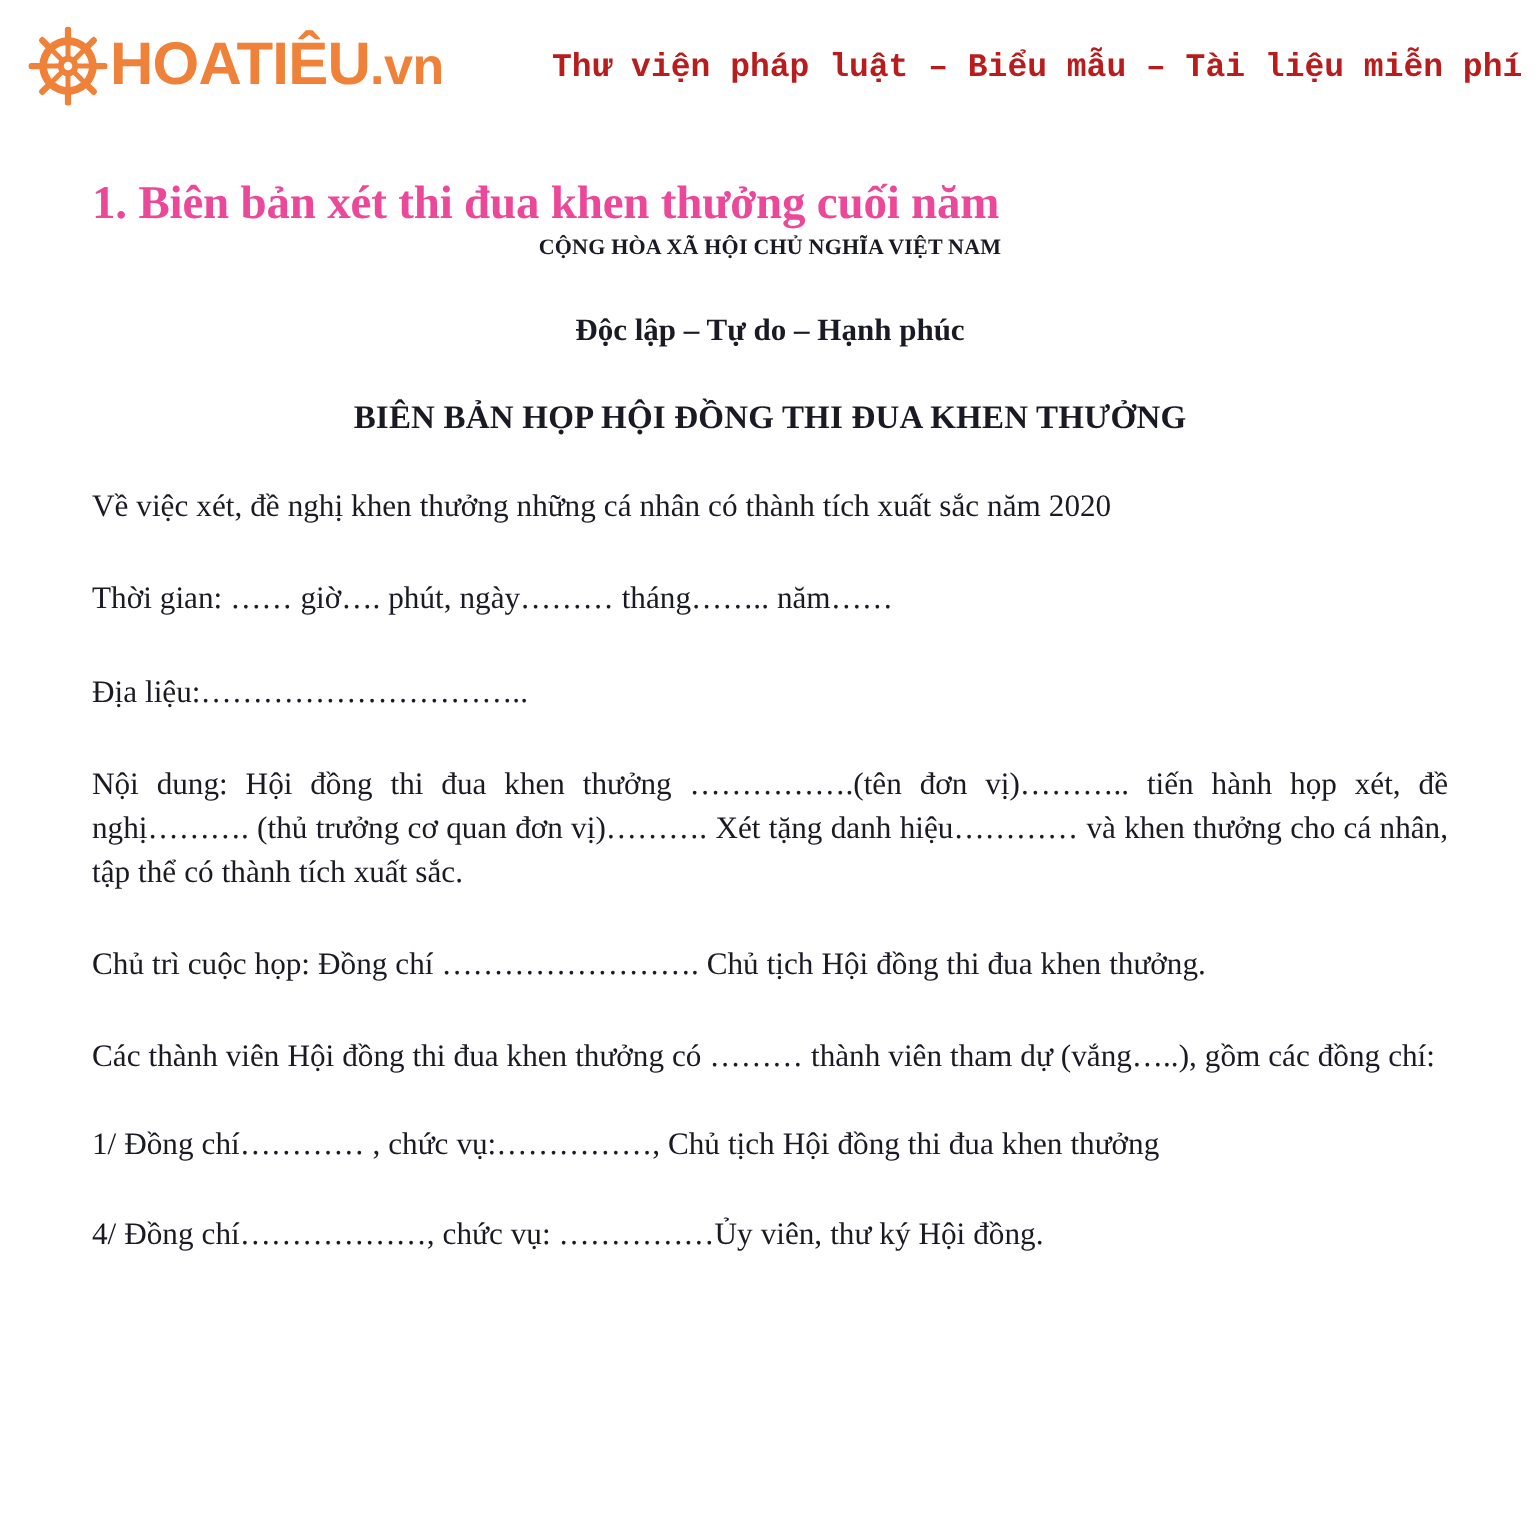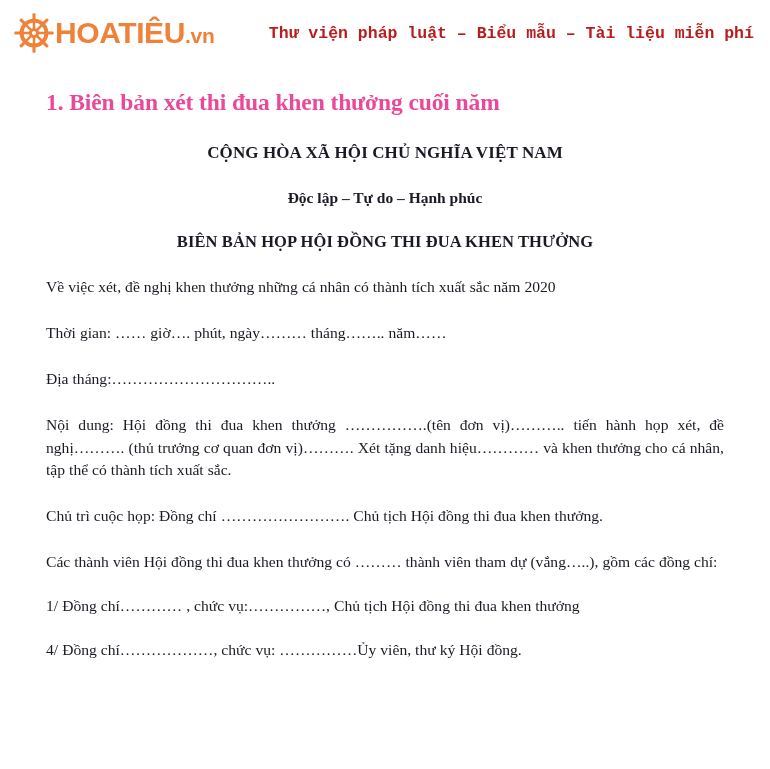--- a/index.html
+++ b/index.html
@@ -39,21 +39,21 @@
   .brand-text {
     font-family: "Liberation Sans", "DejaVu Sans", sans-serif;
     font-weight: 700;
     font-size: 30px;
     letter-spacing: -0.4px;
     color: #ef8139;
     line-height: 1;
     white-space: nowrap;
   }
   .brand-text .tld {
-    font-size: 21px;
+    font-size: 26px;
     letter-spacing: -0.2px;
   }
   .tagline {
     margin-left: 54px;
     font-family: Liberation Mono, monospace;
     font-weight: 700;
     font-size: 16.5px;
     color: #b91c1c;
     white-space: nowrap;
   }
@@ -72,22 +72,21 @@
     letter-spacing: -0.1px;
     color: #ec4899;
   }
 
   .center-head {
     text-align: center;
     font-weight: 700;
     line-height: 1.3;
   }
   .ch-1 {
-    font-size: 17px;
-    margin-top: 25px;
+    font-size: 11px;
     letter-spacing: 0.1px;
   }
   .ch-2 {
     font-size: 15.5px;
     margin-top: 24px;
   }
   .ch-3 {
     font-size: 16.5px;
     margin-top: 22px;
     letter-spacing: 0.1px;
@@ -149,21 +148,21 @@
 <main class="doc">
 
   <h1 class="doc-title">1. Biên bản xét thi đua khen thưởng cuối năm</h1>
 
   <div class="center-head ch-1">CỘNG HÒA XÃ HỘI CHỦ NGHĨA VIỆT NAM</div>
   <div class="center-head ch-2">Độc lập – Tự do – Hạnh phúc</div>
   <div class="center-head ch-3">BIÊN BẢN HỌP HỘI ĐỒNG THI ĐUA KHEN THƯỞNG</div>
 
   <p class="para">Về việc xét, đề nghị khen thưởng những cá nhân có thành tích xuất sắc năm 2020</p>
   <p class="para">Thời gian: …… giờ…. phút, ngày……… tháng…….. năm……</p>
-  <p class="para">Địa tháng:…………………………..</p>
+  <p class="para">Địa liệu:…………………………..</p>
   <p class="para justify">Nội dung: Hội đồng thi đua khen thưởng …………….(tên đơn vị)……….. tiến hành họp xét, đề nghị………. (thủ trưởng cơ quan đơn vị)………. Xét tặng danh hiệu………… và khen thưởng cho cá nhân, tập thể có thành tích xuất sắc.</p>
   <p class="para">Chủ trì cuộc họp: Đồng chí ……………………. Chủ tịch Hội đồng thi đua khen thưởng.</p>
   <p class="para">Các thành viên Hội đồng thi đua khen thưởng có ……… thành viên tham dự (vắng…..), gồm các đồng chí:</p>
 
   <p class="para tight">1/ Đồng chí………… , chức vụ:……………, Chủ tịch Hội đồng thi đua khen thưởng</p>
   <p class="para tight">4/ Đồng chí………………, chức vụ: ……………Ủy viên, thư ký Hội đồng.</p>
 
 </main>
 
 </body></html>

